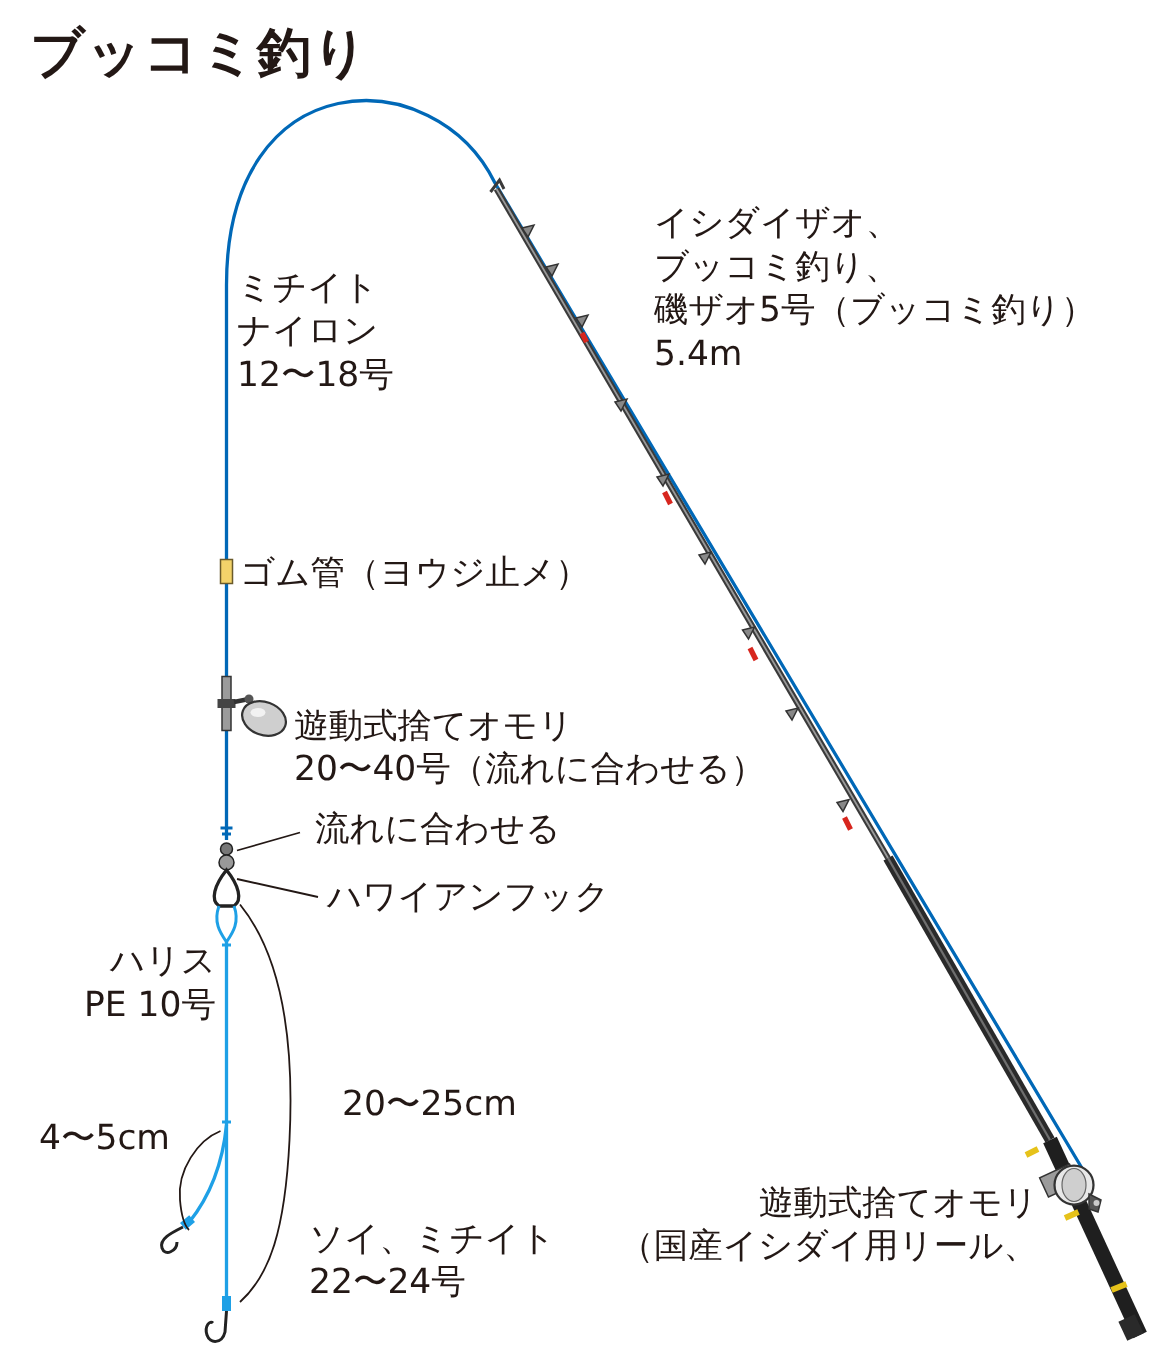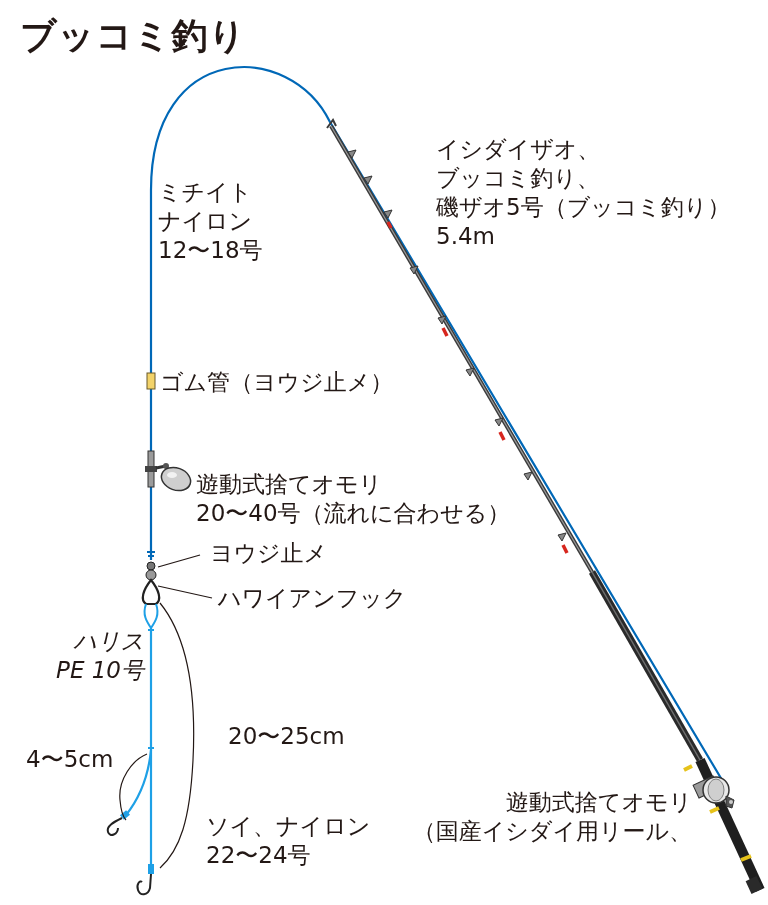--- a/index.html
+++ b/index.html
@@ -131,35 +131,35 @@
     <span class="line">12〜18号</span>
   </div>
 
   <div class="label" style="left:160px; top:368px;">ゴム管（ヨウジ止メ）</div>
 
   <div class="label" style="left:196px; top:470px;">
     <span class="line">遊動式捨てオモリ</span>
     <span class="line">20〜40号（流れに合わせる）</span>
   </div>
 
-  <div class="label" style="left:210px; top:539px;">ヨウジ止メ</div>
+  <div class="label" style="left:210px; top:539px;">流れに合わせる</div>
 
   <div class="label" style="left:218px; top:584px;">ハワイアンフック</div>
 
-  <div class="label right" style="left:20px; top:627px; width:124px;font-style:italic;">
+  <div class="label right" style="left:20px; top:627px; width:124px;">
     <span class="line">ハリス</span>
     <span class="line">PE 10号</span>
   </div>
 
   <div class="label" style="left:26px; top:745px;">4〜5cm</div>
 
   <div class="label" style="left:200px; top:722px;margin-left:28px;">20〜25cm</div>
 
   <div class="label" style="left:206px; top:812px;">
-    <span class="line">ソイ、ナイロン</span>
+    <span class="line">ソイ、ミチイト</span>
     <span class="line">22〜24号</span>
   </div>
 
   <div class="label right" style="left:410px; top:788px; width:282px;">
     <span class="line">遊動式捨てオモリ</span>
     <span class="line">（国産イシダイ用リール、</span>
   </div>
 
 </div>
 

